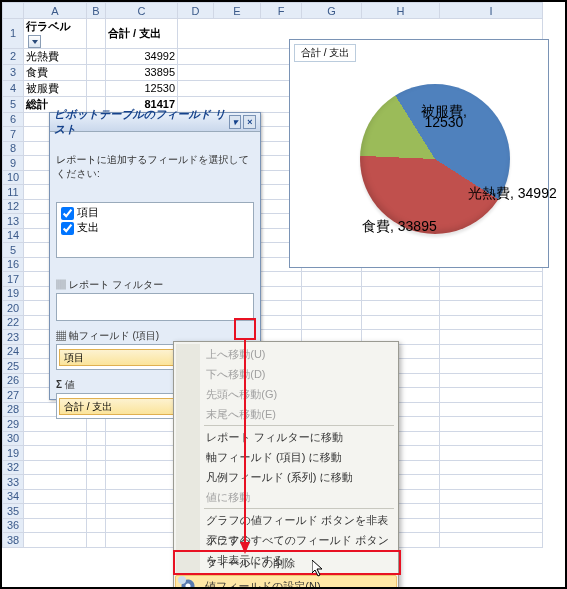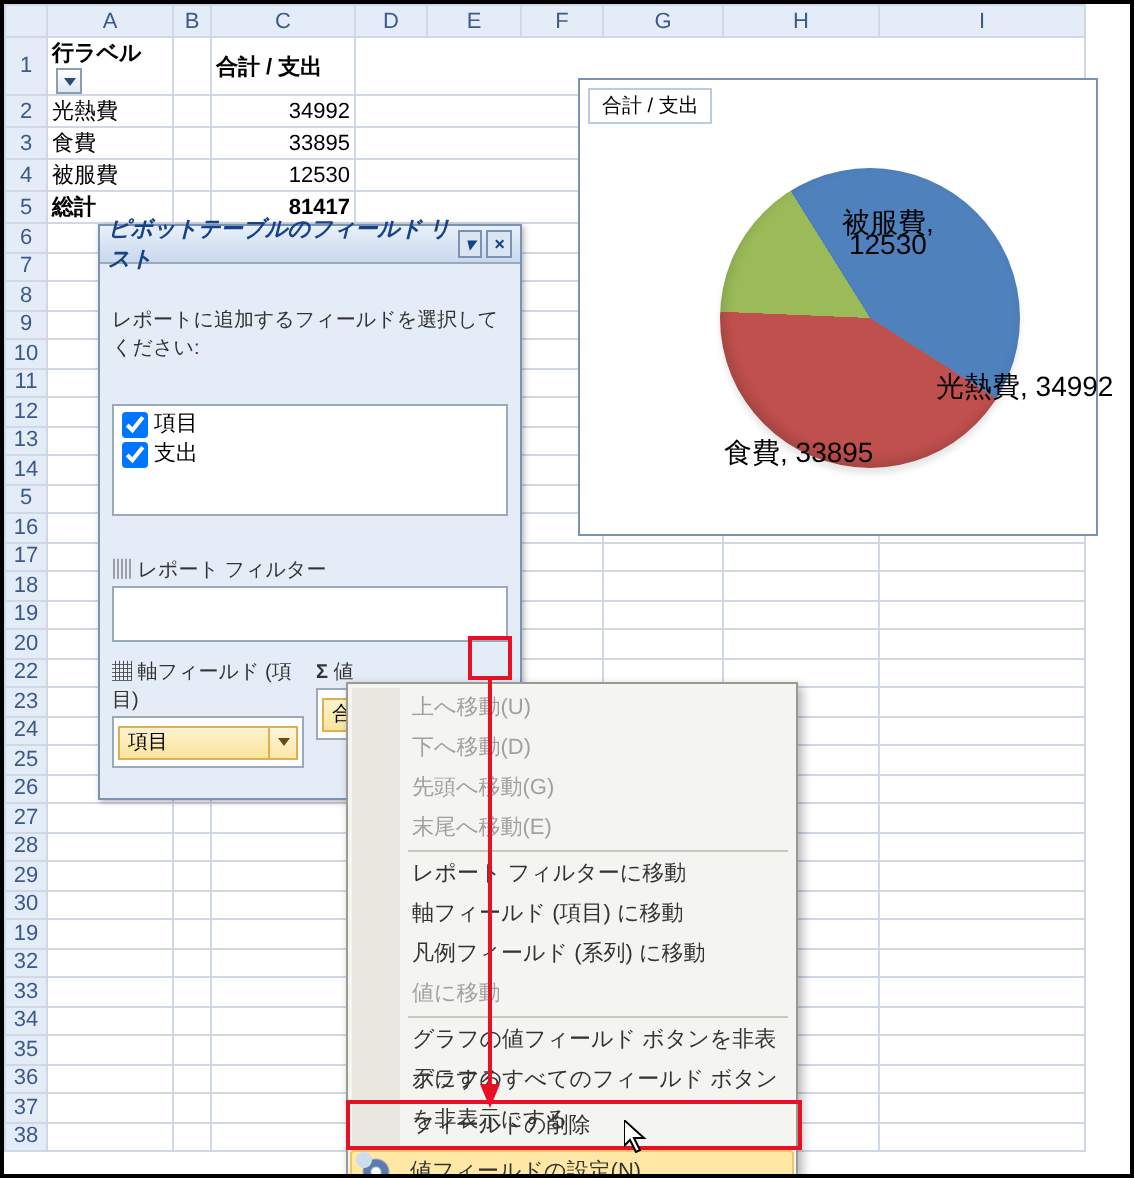--- a/index.html
+++ b/index.html
@@ -256,32 +256,20 @@
           <td class="wB"></td>
           <td class="wC"></td>
           <td class="wD"></td>
           <td class="wE"></td>
           <td class="wF"></td>
           <td class="wG"></td>
           <td class="wH"></td>
           <td class="wI"></td>
         </tr>
         <tr>
-          <th class="rowh">18</th>
-          <td class="wA"></td>
-          <td class="wB"></td>
-          <td class="wC"></td>
-          <td class="wD"></td>
-          <td class="wE"></td>
-          <td class="wF"></td>
-          <td class="wG"></td>
-          <td class="wH"></td>
-          <td class="wI"></td>
-        </tr>
-        <tr>
           <th class="rowh">19</th>
           <td class="wA"></td>
           <td class="wB"></td>
           <td class="wC"></td>
           <td class="wD"></td>
           <td class="wE"></td>
           <td class="wF"></td>
           <td class="wG"></td>
           <td class="wH"></td>
           <td class="wI"></td>
@@ -461,32 +449,20 @@
           <td class="wC"></td>
           <td class="wD"></td>
           <td class="wE"></td>
           <td class="wF"></td>
           <td class="wG"></td>
           <td class="wH"></td>
           <td class="wI"></td>
         </tr>
         <tr>
           <th class="rowh">36</th>
-          <td class="wA"></td>
-          <td class="wB"></td>
-          <td class="wC"></td>
-          <td class="wD"></td>
-          <td class="wE"></td>
-          <td class="wF"></td>
-          <td class="wG"></td>
-          <td class="wH"></td>
-          <td class="wI"></td>
-        </tr>
-        <tr>
-          <th class="rowh">37</th>
           <td class="wA"></td>
           <td class="wB"></td>
           <td class="wC"></td>
           <td class="wD"></td>
           <td class="wE"></td>
           <td class="wF"></td>
           <td class="wG"></td>
           <td class="wH"></td>
           <td class="wI"></td>
         </tr>
@@ -527,21 +503,21 @@
     <label class="fl-check"><input type="checkbox" checked="" style=""><span>項目</span></label>
     <label class="fl-check"><input type="checkbox" checked="" style=""><span>支出</span></label>
   </div>
   <div class="fl-zones">
     <div style="display:flex; gap:6px;">
       <div style="flex:1">
         <div class="fl-zone-hdr">▥ <span>レポート フィルター</span></div>
         <div class="fl-zone-box empty"></div>
       </div>
     </div>
-    <div style="display:flex; gap:6px; margin-top:6px;">
+    <div style="display:flex; gap:6px; margin-top:6px;flex-direction:column;">
       <div style="flex:1">
         <div class="fl-zone-hdr">▦ <span>軸フィールド (項目)</span></div>
         <div class="fl-zone-box tall">
           <div class="fl-item"><span>項目</span><span class="caret"></span></div>
         </div>
       </div>
       <div style="flex:1">
         <div class="fl-zone-hdr"><span class="sigma">Σ</span> <span>値</span></div>
         <div class="fl-zone-box tall">
           <div class="fl-item active"><span>合計 / 支出</span><span class="caret"></span></div>

